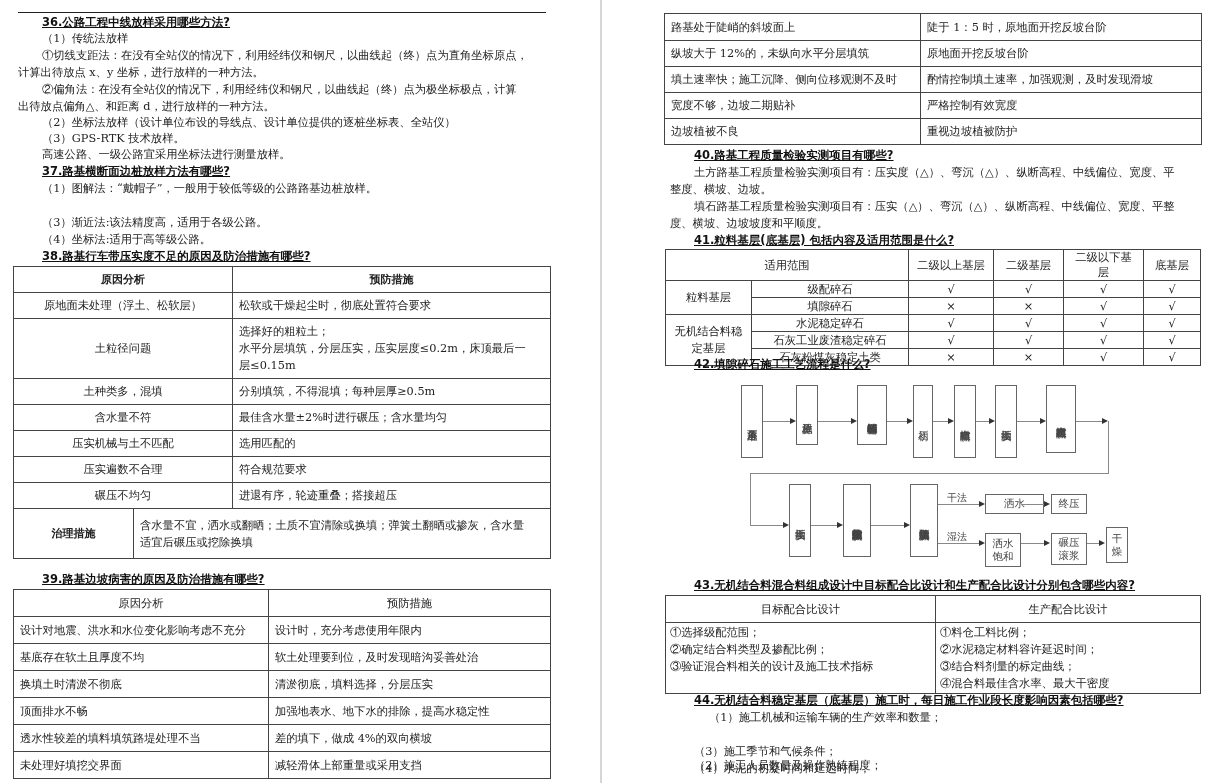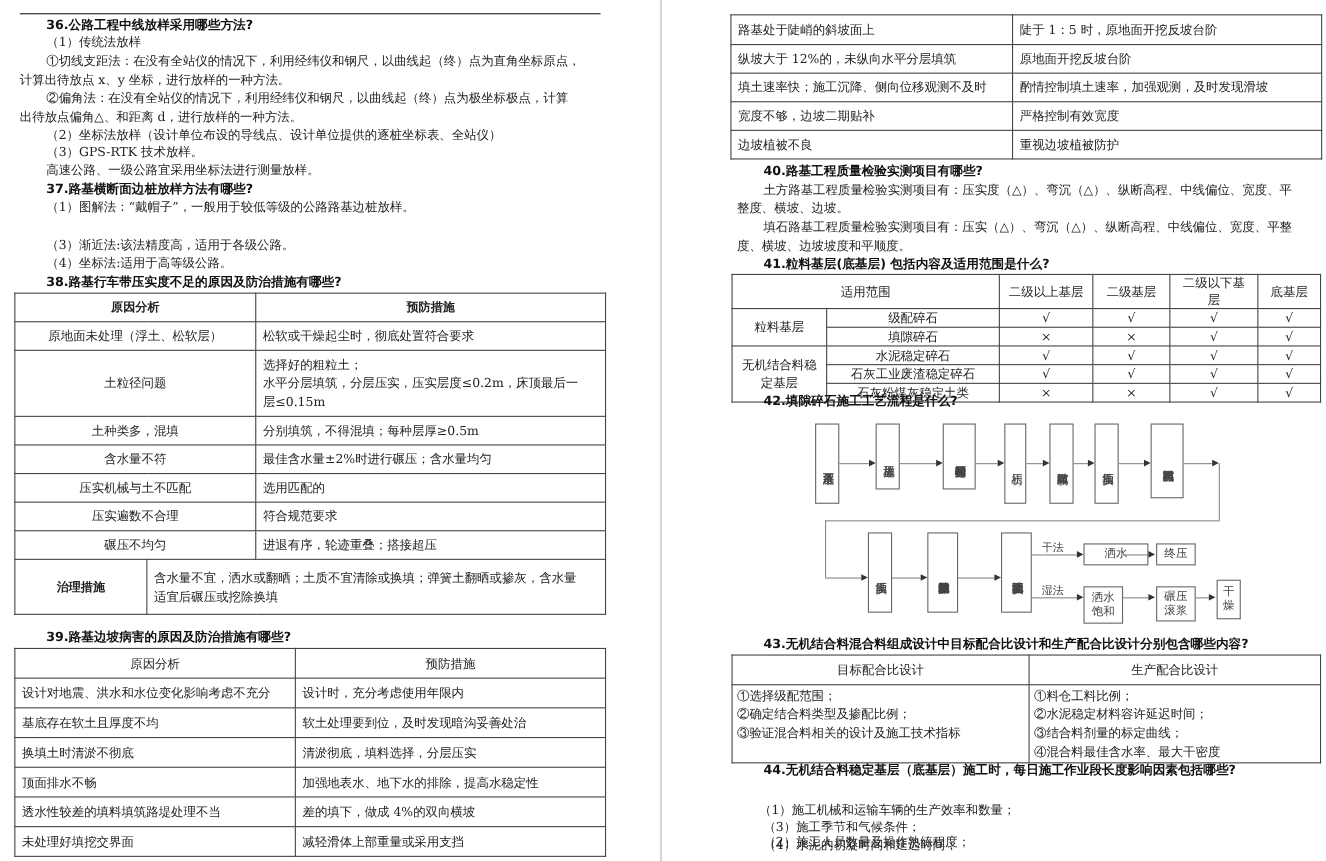--- a/index.html
+++ b/index.html
@@ -4,21 +4,21 @@
 <style>
   * { box-sizing: border-box; margin: 0; padding: 0; }
   html, body { width: 1205px; height: 783px; overflow: hidden; background: #ffffff; }
   body { position: relative; font-family: "DejaVu Serif", "Liberation Serif", serif; color: #222; font-size: 11.5px; }
   .page { position: absolute; top: 0; height: 783px; background: #fff; }
   #page-left { left: 0; width: 600px; }
   #page-right { left: 602px; width: 603px; }
   .page-divider { position: absolute; left: 600px; top: 0; width: 2px; height: 783px; background: #d6d6d6; }
   .top-rule { position: absolute; left: 18px; top: 12px; width: 528px; height: 1px; background: #222; }
   .abs { position: absolute; white-space: nowrap; }
-  .h { font-family: "DejaVu Sans", "Liberation Sans", sans-serif; font-weight: bold; font-size: 11.5px; color: #111; }
+  .h { font-family: "DejaVu Sans", "Liberation Sans", sans-serif; font-weight: bold; font-size: 11.5px; color: #111; text-decoration: underline; }
   .p { font-size: 11.3px; line-height: 16.5px; color: #222; }
   table.t { position: absolute; border-collapse: collapse; table-layout: fixed; }
   table.t td, table.t th { border: 1px solid #444; font-weight: normal; font-size: 11.3px; padding: 0 6px; vertical-align: middle; color: #222; }
   table.t th.bold { font-family: "DejaVu Sans", "Liberation Sans", sans-serif; font-weight: bold; font-size: 11px; }
   .c { text-align: center; }
   .l { text-align: left; }
   
   .fbox { position: absolute; border: 1px solid #666; background: #fff; font-size: 10.5px; color: #444; display: flex; align-items: center; justify-content: center; text-align: center; line-height: 13.5px; }
   .vtext { writing-mode: vertical-rl; text-orientation: upright; letter-spacing: 0; }
   .fline { position: absolute; background: #888; }
@@ -342,17 +342,17 @@
         <div>①料仓工料比例；</div>
         <div>②水泥稳定材料容许延迟时间；</div>
         <div>③结合料剂量的标定曲线；</div>
         <div>④混合料最佳含水率、最大干密度</div>
       </td>
     </tr>
   </tbody>
     </table>
 
   <div class="abs h" style="left:92px; top:693px;">44.无机结合料稳定基层（底基层）施工时，每日施工作业段长度影响因素包括哪些?</div>
-  <div class="abs p" style="left:88px; top:710px;margin-top:19px;">（1）施工机械和运输车辆的生产效率和数量；</div>
+  <div class="abs p" style="left:107px; top:710px;">（1）施工机械和运输车辆的生产效率和数量；</div>
   <div class="abs p" style="left:92px; top:758px;">（2）施工人员数量及操作熟练程度；</div>
   <div class="abs p" style="left:92px; top:744px;">（3）施工季节和气候条件；</div>
   <div class="abs p" style="left:92px; top:761px;text-align:center;">（4）水泥的初凝时间和延迟时间；</div>
 </div>
 
 </body></html>

